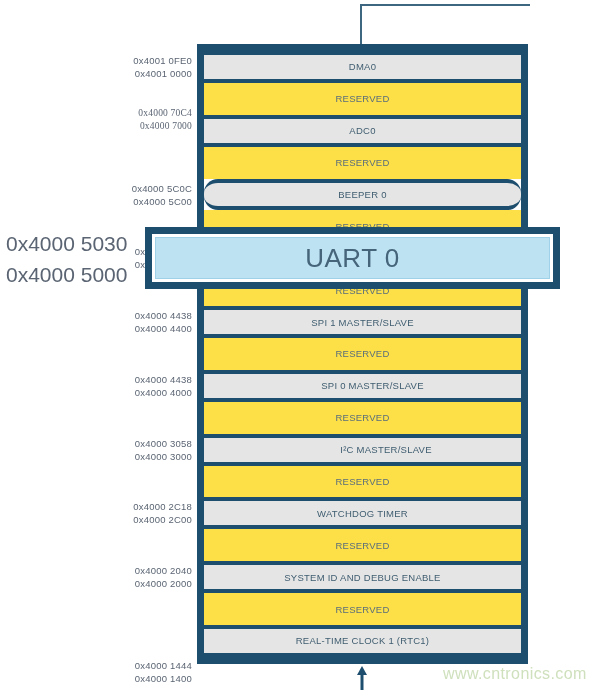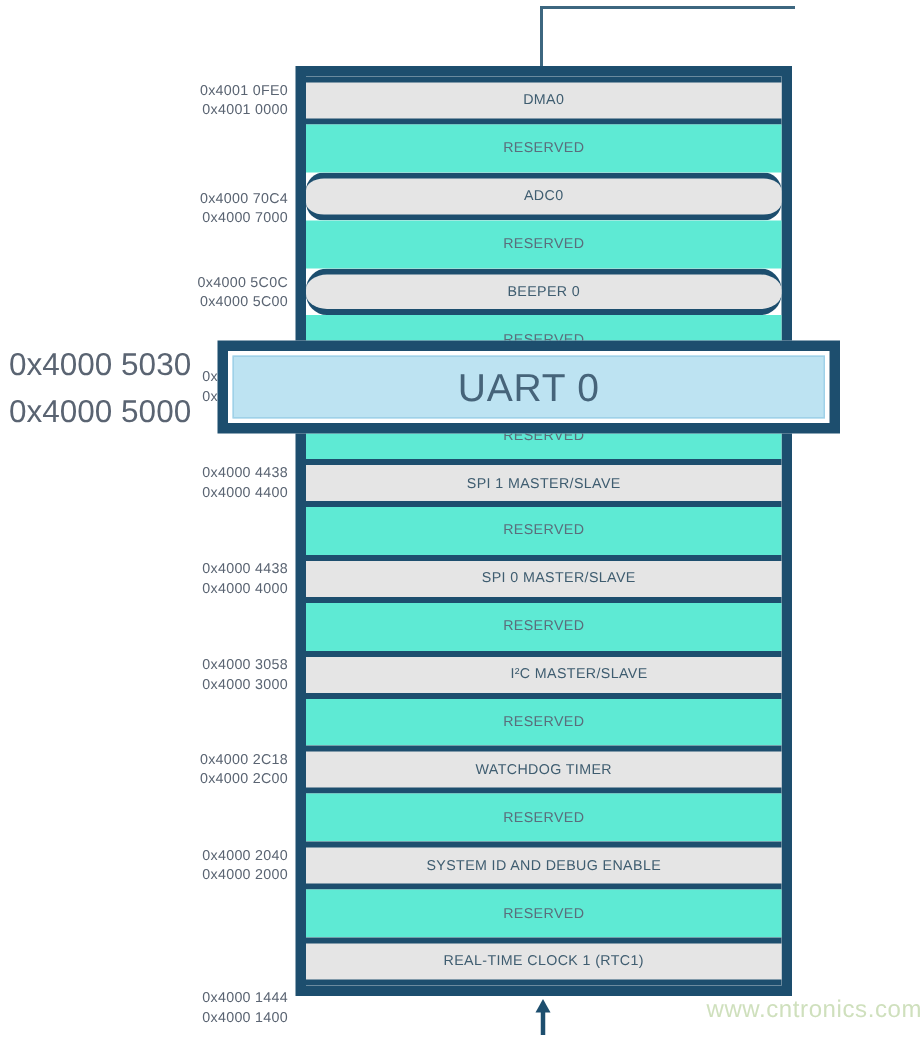--- a/index.html
+++ b/index.html
@@ -74,21 +74,21 @@
     letter-spacing: 0.25px;
     color: #3f5d70;
     position: relative;
   }
   .row.block {
     background: #e5e5e5;
     border-top: 4px solid #1d4e6e;
     border-bottom: 4px solid #1d4e6e;
   }
   .row.reserved {
-    background: #5eead4;
+    background: #fde047;
     color: #5a6e7c;
     border-top: 0px;
     border-bottom: 0px;
   }
 
   
   .addr-label {
     position: absolute;
     right: 0;
     width: 95px;
@@ -156,37 +156,36 @@
 
   
   .watermark {
     position: absolute;
     left: 443px;
     top: 665px;
     font-size: 16px;
     color: #cfe0bd;
     letter-spacing: 0.4px;
     z-index: 40;
-    margin-left: 28px;
   }
 </style>
 </head>
 <body>
 
 <div id="stage">
 
   <div class="connector-vert"></div>
   <div class="connector-horz"></div>
 
   <div class="addr-col" id="addr-col">
       <div class="addr-label" style="top: 9.94737px;">
         <div>0x4001 0FE0</div>
         <div>0x4001 0000</div>
       </div>
-      <div class="addr-label" style="top: 82px;">
+      <div class="addr-label" style="top: 63px; font-family: Liberation Serif, serif;">
         <div>0x4000 70C4</div>
         <div>0x4000 7000</div>
       </div>
       <div class="addr-label" style="top: 137.526px;">
         <div>0x4000 5C0C</div>
         <div>0x4000 5C00</div>
       </div>
       <div class="addr-label" style="top: 201.316px;">
         <div>0x4000 5030</div>
         <div>0x4000 5000</div>
@@ -214,21 +213,21 @@
       <div class="addr-label" style="top: 615px;">
         <div>0x4000 1444</div>
         <div>0x4000 1400</div>
       </div>
     </div>
 
   <div class="map-frame"></div>
   <div class="rows" id="rows">
       <div class="row block" style="height: 31.8947px;">DMA0</div>
       <div class="row reserved" style="height: 31.8947px;">RESERVED</div>
-      <div class="row block" style="height: 31.8947px; border-radius: 12px;">ADC0</div>
+      <div class="row block" style="height: 31.8947px;">ADC0</div>
       <div class="row reserved" style="height: 31.8947px;">RESERVED</div>
       <div class="row block" style="height: 31.8947px; border-radius: 14px;">BEEPER 0</div>
       <div class="row reserved" style="height: 31.8947px;">RESERVED</div>
       <div class="row block" style="height: 31.8947px;">UART 0</div>
       <div class="row reserved" style="height: 31.8947px;">RESERVED</div>
       <div class="row block" style="height: 31.8947px;">SPI 1 MASTER/SLAVE</div>
       <div class="row reserved" style="height: 31.8947px;">RESERVED</div>
       <div class="row block" style="height: 31.8947px; padding-left: 20px;">SPI 0 MASTER/SLAVE</div>
       <div class="row reserved" style="height: 31.8947px;">RESERVED</div>
       <div class="row block" style="height: 31.8947px; padding-left: 47px;">I²C MASTER/SLAVE</div>

